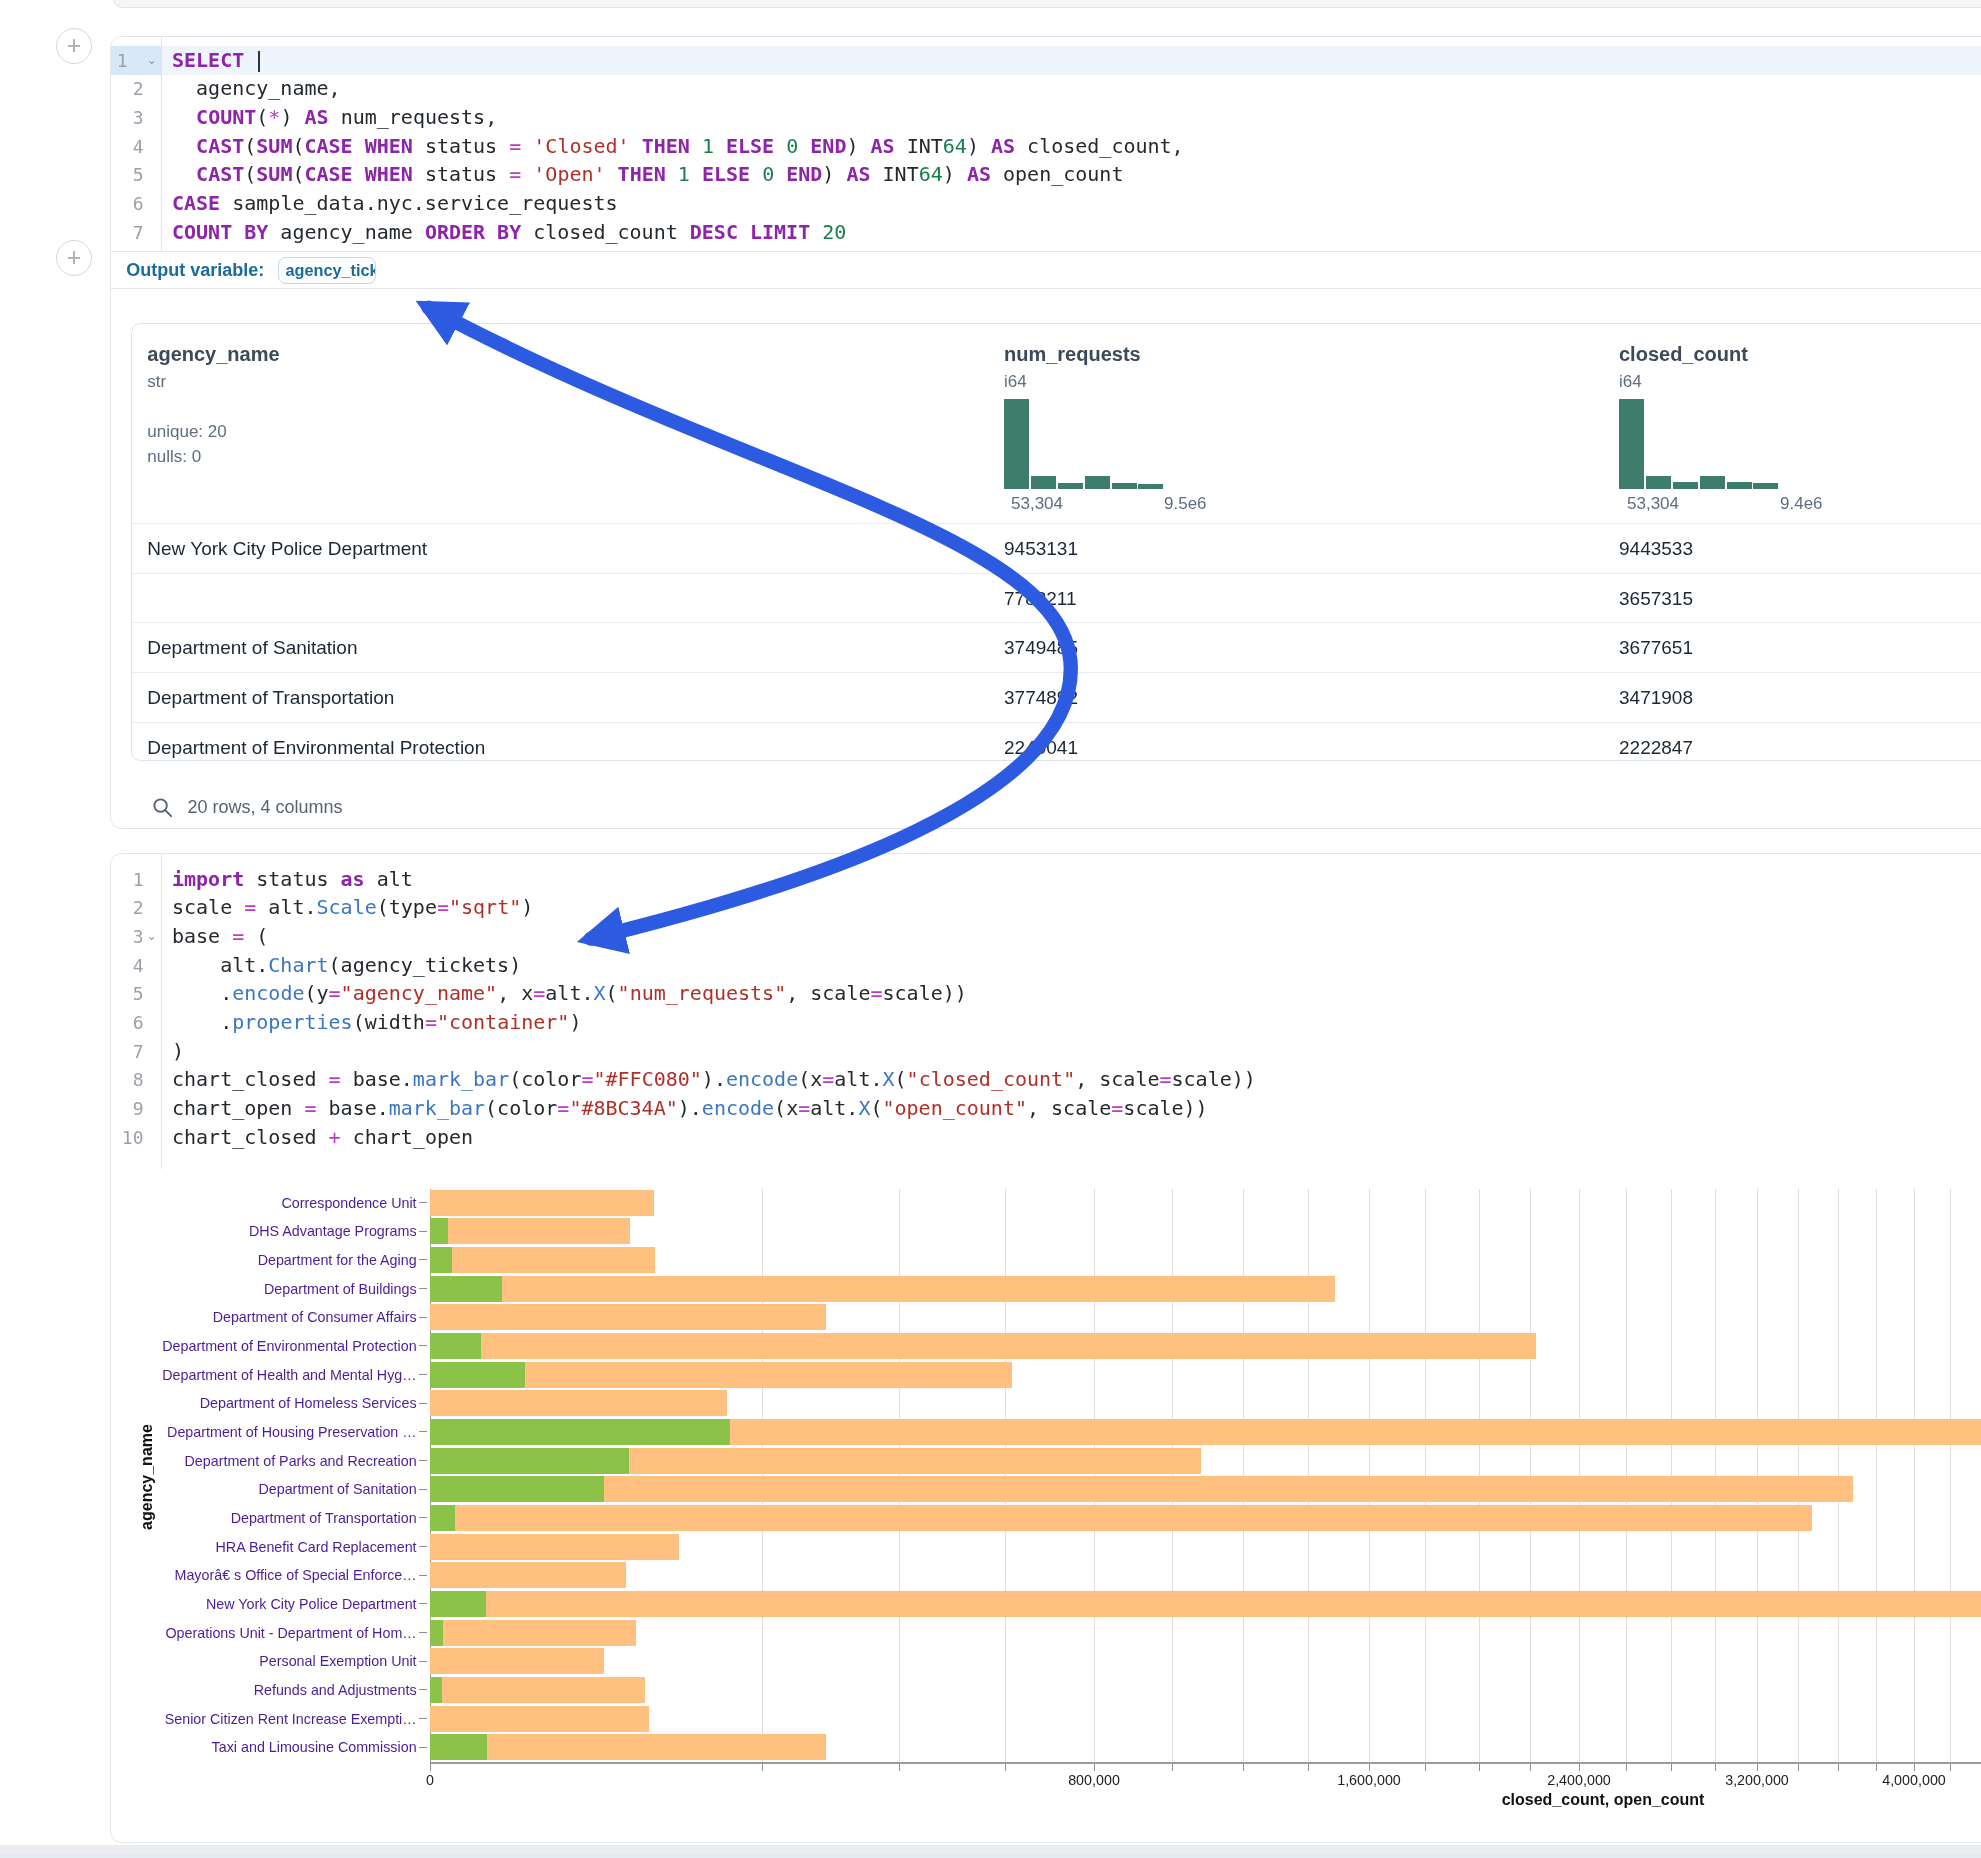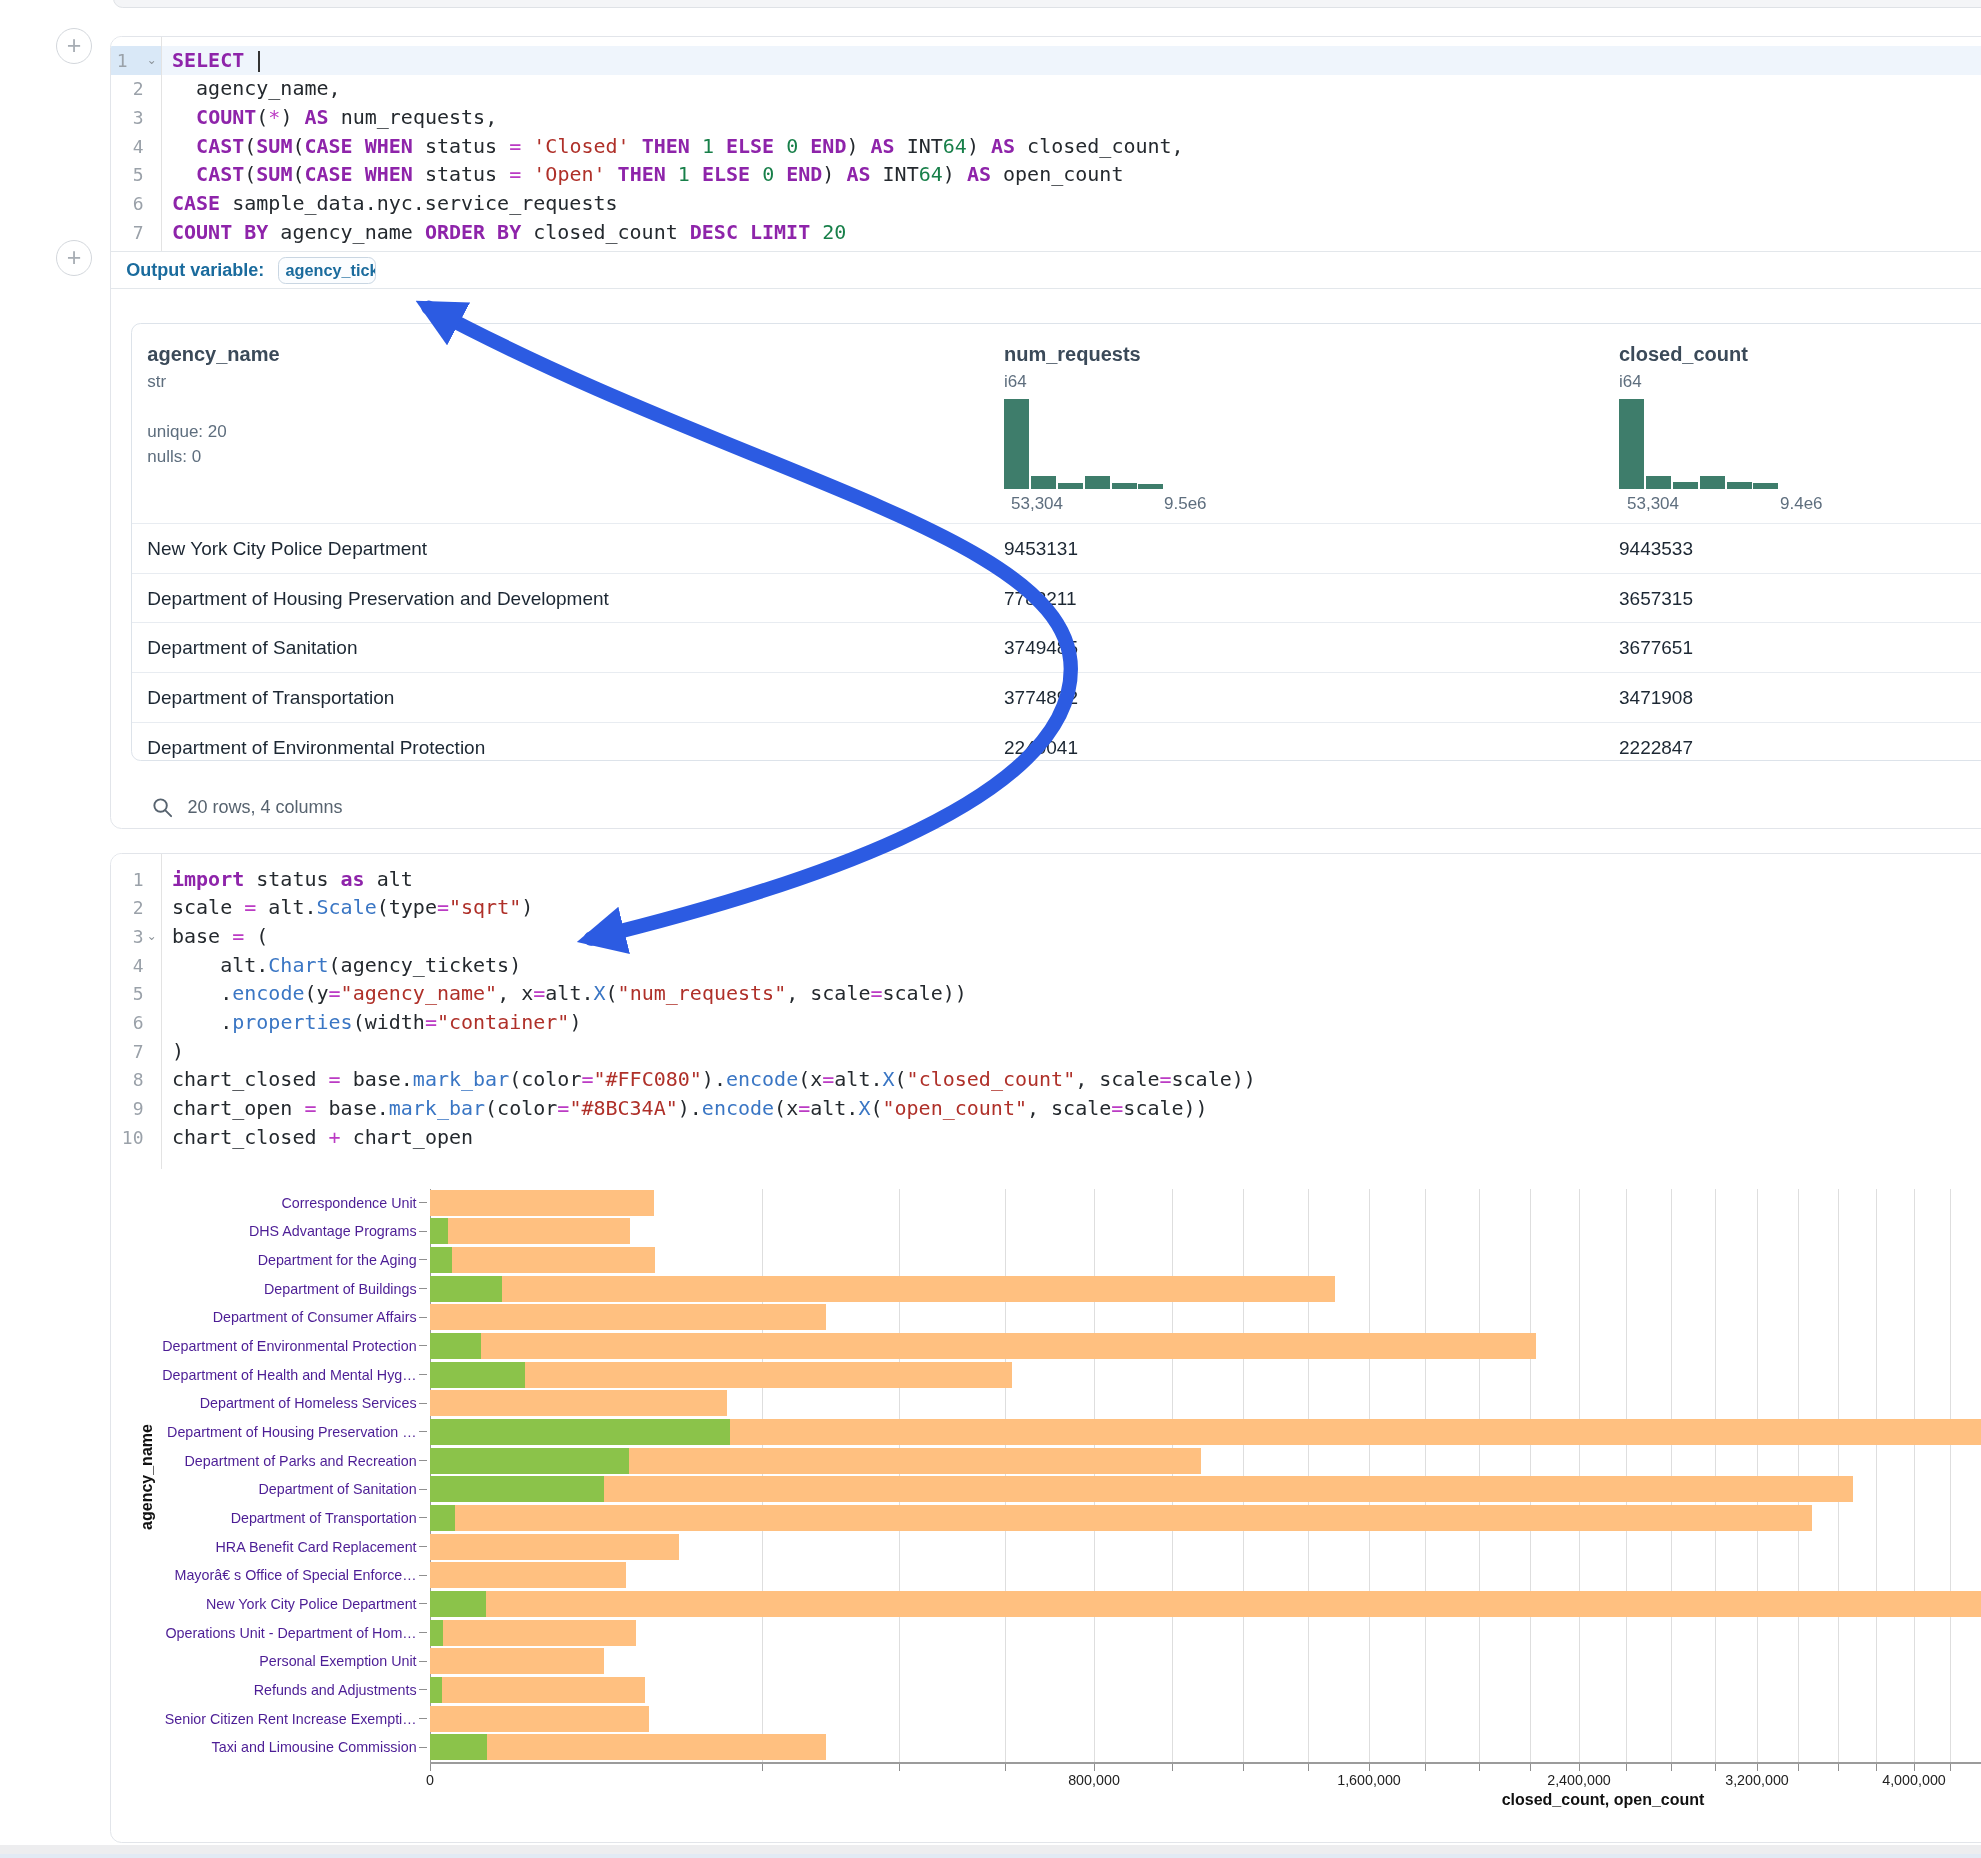--- a/index.html
+++ b/index.html
@@ -180,21 +180,20 @@
         <div class="hist-bar" style="height: 7.2px; background: rgb(62, 125, 107);"></div>
         <div class="hist-bar" style="height: 6.3px; background: rgb(62, 125, 107);"></div>
       </div>
       <div class="hist-labels" style="left:1495px;"><span>53,304</span><span class="hist-max">9.4e6</span></div>
       <div class="t-row" style="top:199px;">
         <div class="t-cell" style="left:15.3px;">New York City Police Department</div>
         <div class="t-cell" style="left:872px;">9453131</div>
         <div class="t-cell" style="left:1487px;">9443533</div>
       </div>
       <div class="t-row" style="top:249px;">
-        <div class="t-cell" style="left:15.3px;">Department of Housing Preservation and Development</div>
         <div class="t-cell" style="left:872px;">7782211</div>
         <div class="t-cell" style="left:1487px;">3657315</div>
       </div>
       <div class="t-row" style="top:298px;">
         <div class="t-cell" style="left:15.3px;">Department of Sanitation</div>
         <div class="t-cell" style="left:872px;">3749485</div>
         <div class="t-cell" style="left:1487px;">3677651</div>
       </div>
       <div class="t-row" style="top:348px;">
         <div class="t-cell" style="left:15.3px;">Department of Transportation</div>

